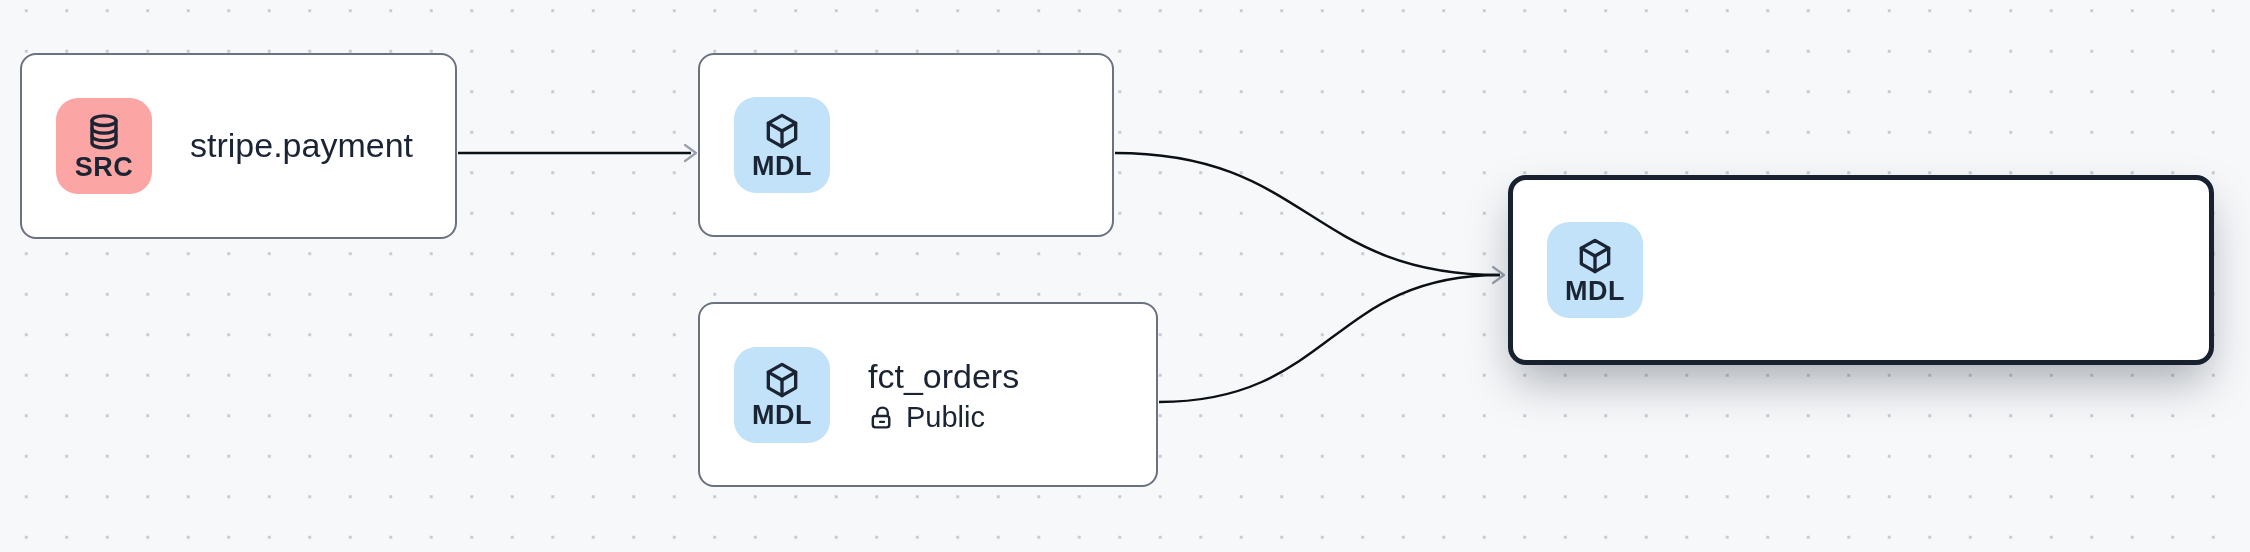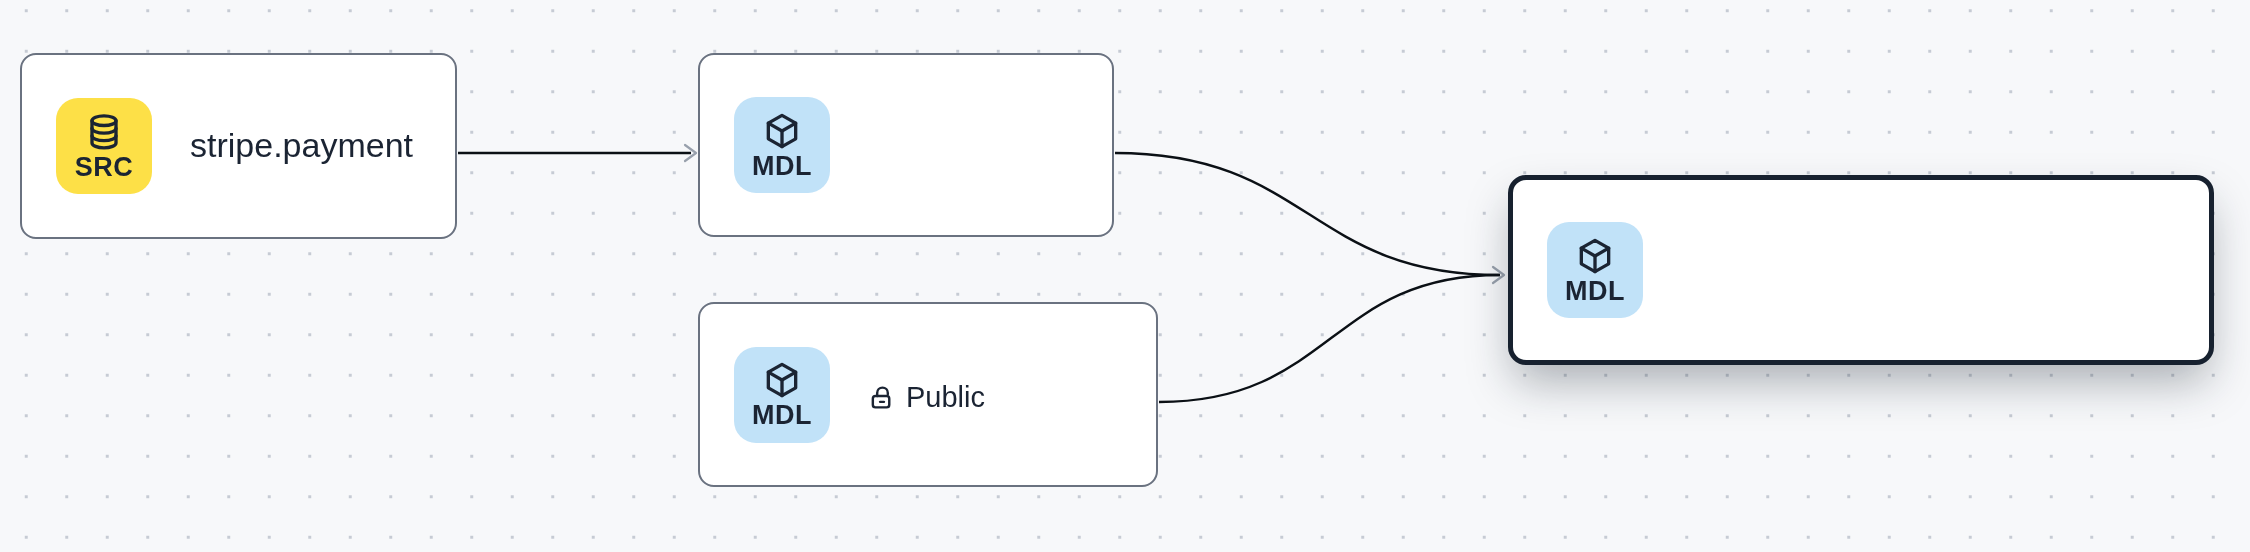--- a/index.html
+++ b/index.html
@@ -77,21 +77,21 @@
 
   <svg class="edge-layer" viewBox="0 0 2250 552" xmlns="http://www.w3.org/2000/svg">
     <path class="edge" d="M 458 153 L 691 153" stroke="#0b1015"></path>
     <path class="arrowhead" d="M 685 145 L 696 153 L 685 161" stroke="#98a0ac"></path>
     <path class="edge" d="M 1115 153 C 1310 153 1308 275 1500 275" stroke="#0b1015"></path>
     <path class="edge" d="M 1159 402 C 1332 402 1330 275 1500 275" stroke="#0b1015"></path>
     <path class="arrowhead" d="M 1493 267 L 1504 275 L 1493 283" stroke="#98a0ac"></path>
   </svg>
 
   <div class="node node-1" style="border-color: rgb(106, 114, 128);">
-    <div class="badge" style="background-color: #fde047;">
+    <div class="badge" style="background-color: #fca5a5;">
       <svg viewBox="0 0 24 24">
         <ellipse class="icon-stroke" cx="12" cy="5.2" rx="7.2" ry="2.9"></ellipse>
         <path class="icon-stroke" d="M4.8 5.2 v13.4 c0 1.6 3.2 2.9 7.2 2.9 s7.2 -1.3 7.2 -2.9 V5.2"></path>
         <path class="icon-stroke" d="M4.8 9.8 c0 1.6 3.2 2.9 7.2 2.9 s7.2 -1.3 7.2 -2.9"></path>
         <path class="icon-stroke" d="M4.8 14.3 c0 1.6 3.2 2.9 7.2 2.9 s7.2 -1.3 7.2 -2.9"></path>
       </svg>
       <span class="badge-label">SRC</span>
     </div>
     <div class="labels">
       <span class="node-title">stripe.payment</span>
@@ -112,20 +112,21 @@
   <div class="node node-3" style="border-color: rgb(106, 114, 128);">
     <div class="badge" style="background-color: rgb(193, 226, 248);">
       <svg viewBox="0 0 24 24">
         <path class="icon-stroke" d="M12 2.6 L20.2 7.3 V16.7 L12 21.4 L3.8 16.7 V7.3 Z"></path>
         <path class="icon-stroke" d="M3.8 7.3 L12 12 L20.2 7.3"></path>
         <path class="icon-stroke" d="M12 12 V21.4"></path>
       </svg>
       <span class="badge-label">MDL</span>
     </div>
     <div class="labels">
+      <span class="node-title">fct_orders</span>
       <span class="access-row">
         <svg viewBox="0 0 24 24">
           <rect class="icon-stroke" x="4" y="10.8" width="13.6" height="9.4" rx="2.2"></rect>
           <path class="icon-stroke" d="M10 15.6 h3.2"></path>
           <path class="icon-stroke" d="M7.6 10.8 V8.2 a4.4 4.4 0 0 1 8.8 0 V9.4"></path>
         </svg>
         <span class="access-label">Public</span>
       </span>
     </div>
   </div>

